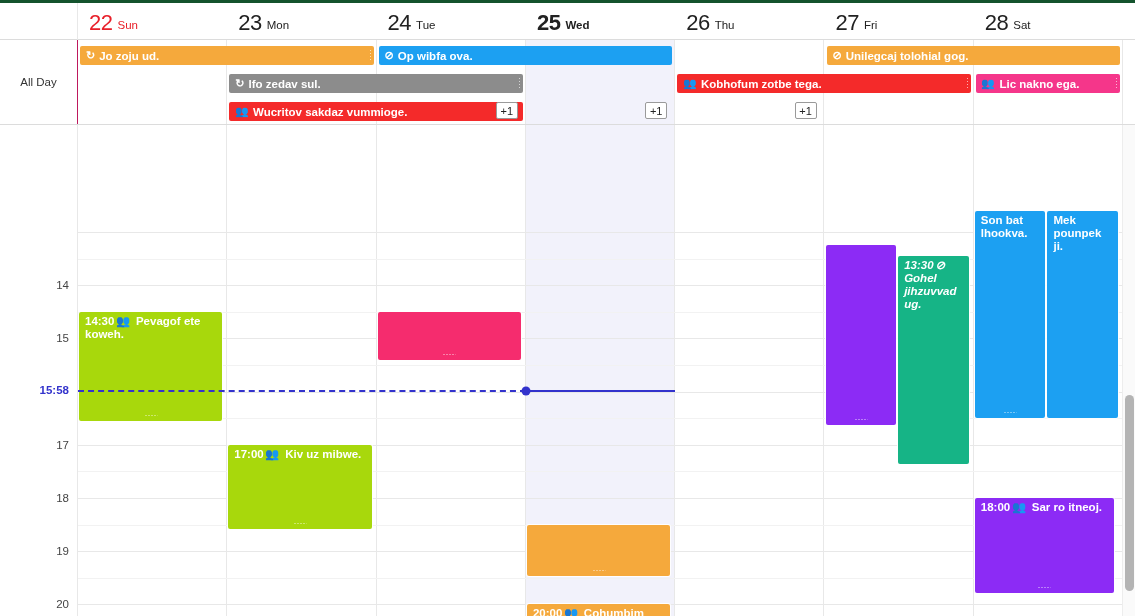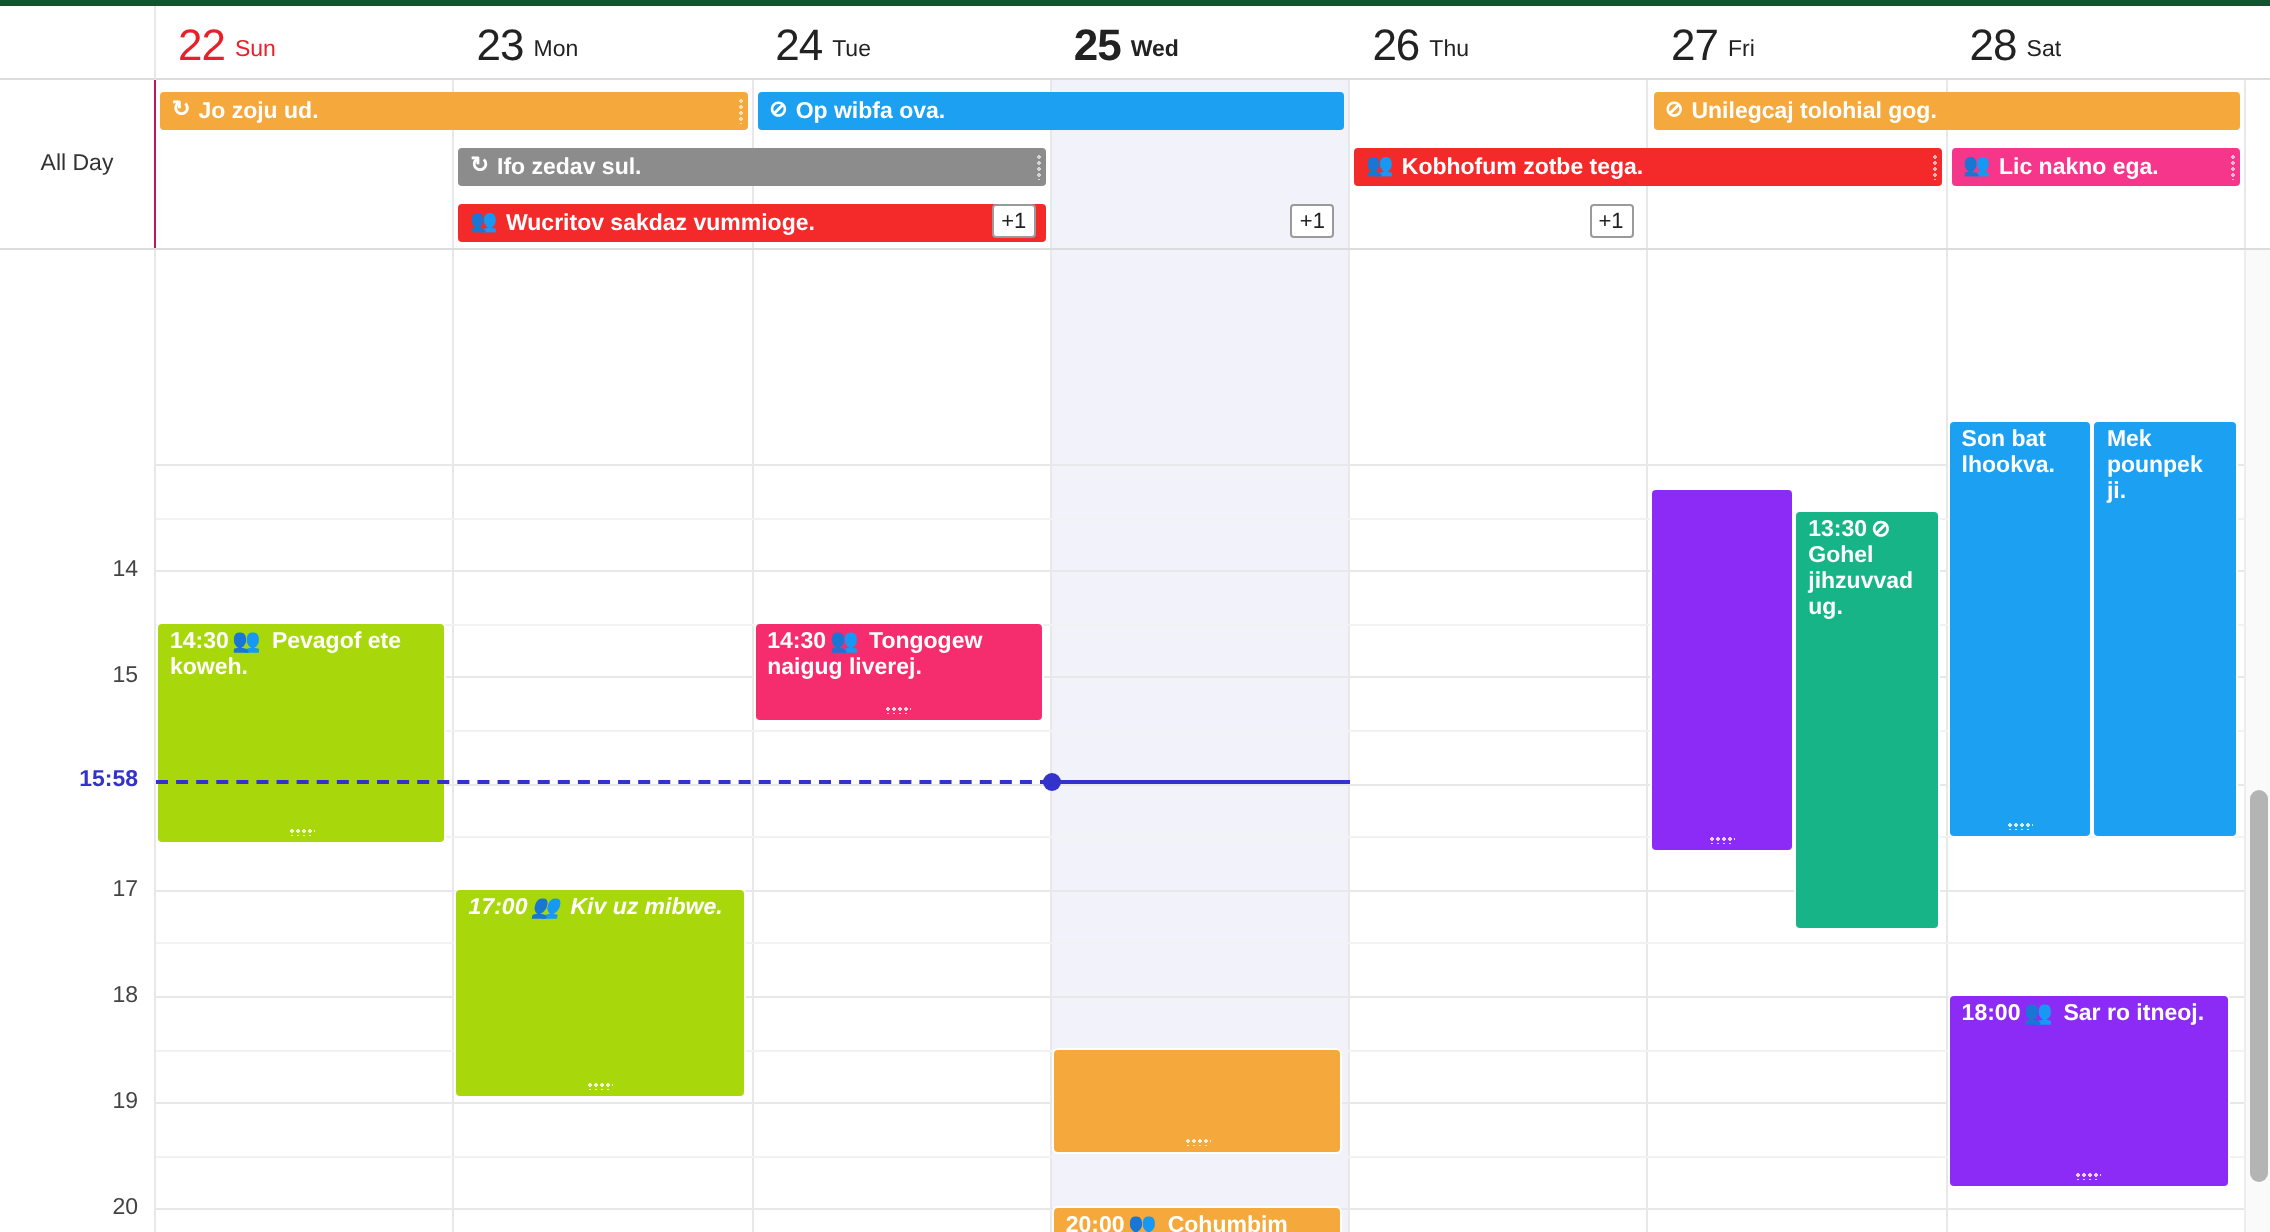--- a/index.html
+++ b/index.html
@@ -310,39 +310,38 @@
         <div class="hline half" style="top: 399.6px;"></div>
         <div class="hline" style="top: 426.2px;"></div>
         <div class="hline half" style="top: 452.8px;"></div>
         <div class="hline" style="top: 479.4px;"></div>
       </div>
     <div id="timed-events">
         <div class="ev" style="left: 79px; width: 143.3px; top: 186.8px; height: 109.06px; background: rgb(168, 216, 12);">
           <div class="txt"><span>14:30</span><span class="ic">👥</span><span> Pevagof ete koweh.</span></div>
           <div class="grip-b"></div>
         </div>
-        <div class="ev" style="left: 228.3px; width: 143.3px; top: 319.8px; height: 103px; background: rgb(168, 216, 12); font-style: italic;">
+        <div class="ev" style="left: 228.3px; width: 143.3px; top: 319.8px; height: 84px; background: rgb(168, 216, 12);">
           <div class="txt"><span>17:00</span><span class="ic">👥</span><span> Kiv uz mibwe.</span></div>
           <div class="grip-b"></div>
         </div>
         <div class="ev" style="left: 377.6px; width: 143.3px; top: 186.8px; height: 47.88px; background: rgb(245, 44, 110);">
-          <div class="txt"><span>14:30</span><span class="ic">👥</span><span> Tongogew naigug liverej.</span></div>
           <div class="grip-b"></div>
         </div>
         <div class="ev" style="left: 526.9px; width: 143.3px; top: 399.6px; height: 51.604px; background: rgb(245, 169, 60);">
           <div class="grip-b"></div>
         </div>
         <div class="ev" style="left: 526.9px; width: 143.3px; top: 479.4px; height: 170.24px; background: rgb(245, 169, 60);">
           <div class="txt"><span>20:00</span><span class="ic">👥</span><span> Cohumbim caffa guwodu.</span></div>
         </div>
         <div class="ev" style="left: 825.5px; width: 70.65px; top: 120.3px; height: 179.816px; background: rgb(140, 43, 245);">
           <div class="txt"></div>
           <div class="grip-b"></div>
         </div>
-        <div class="ev" style="left: 898.15px; width: 70.65px; top: 130.94px; height: 208.544px; background: rgb(22, 180, 134);">
+        <div class="ev" style="left: 898.15px; width: 70.65px; top: 130.94px; height: 208.544px; background: rgb(22, 180, 134); font-style: italic;">
           <div class="txt"><span>13:30</span><span class="ic">⊘</span><span> Gohel jihzuvvad ug.</span></div>
         </div>
         <div class="ev" style="left: 974.8px; width: 70.65px; top: 85.72px; height: 207.48px; background: rgb(28, 160, 242);">
           <div class="txt"><span>Son bat lhookva.</span></div>
           <div class="grip-b"></div>
         </div>
         <div class="ev" style="left: 1047.45px; width: 70.65px; top: 85.72px; height: 207.48px; background: rgb(28, 160, 242);">
           <div class="txt"><span>Mek pounpek ji.</span></div>
         </div>
         <div class="ev" style="left: 974.8px; width: 139px; top: 373px; height: 94.696px; background: rgb(140, 43, 245);">

